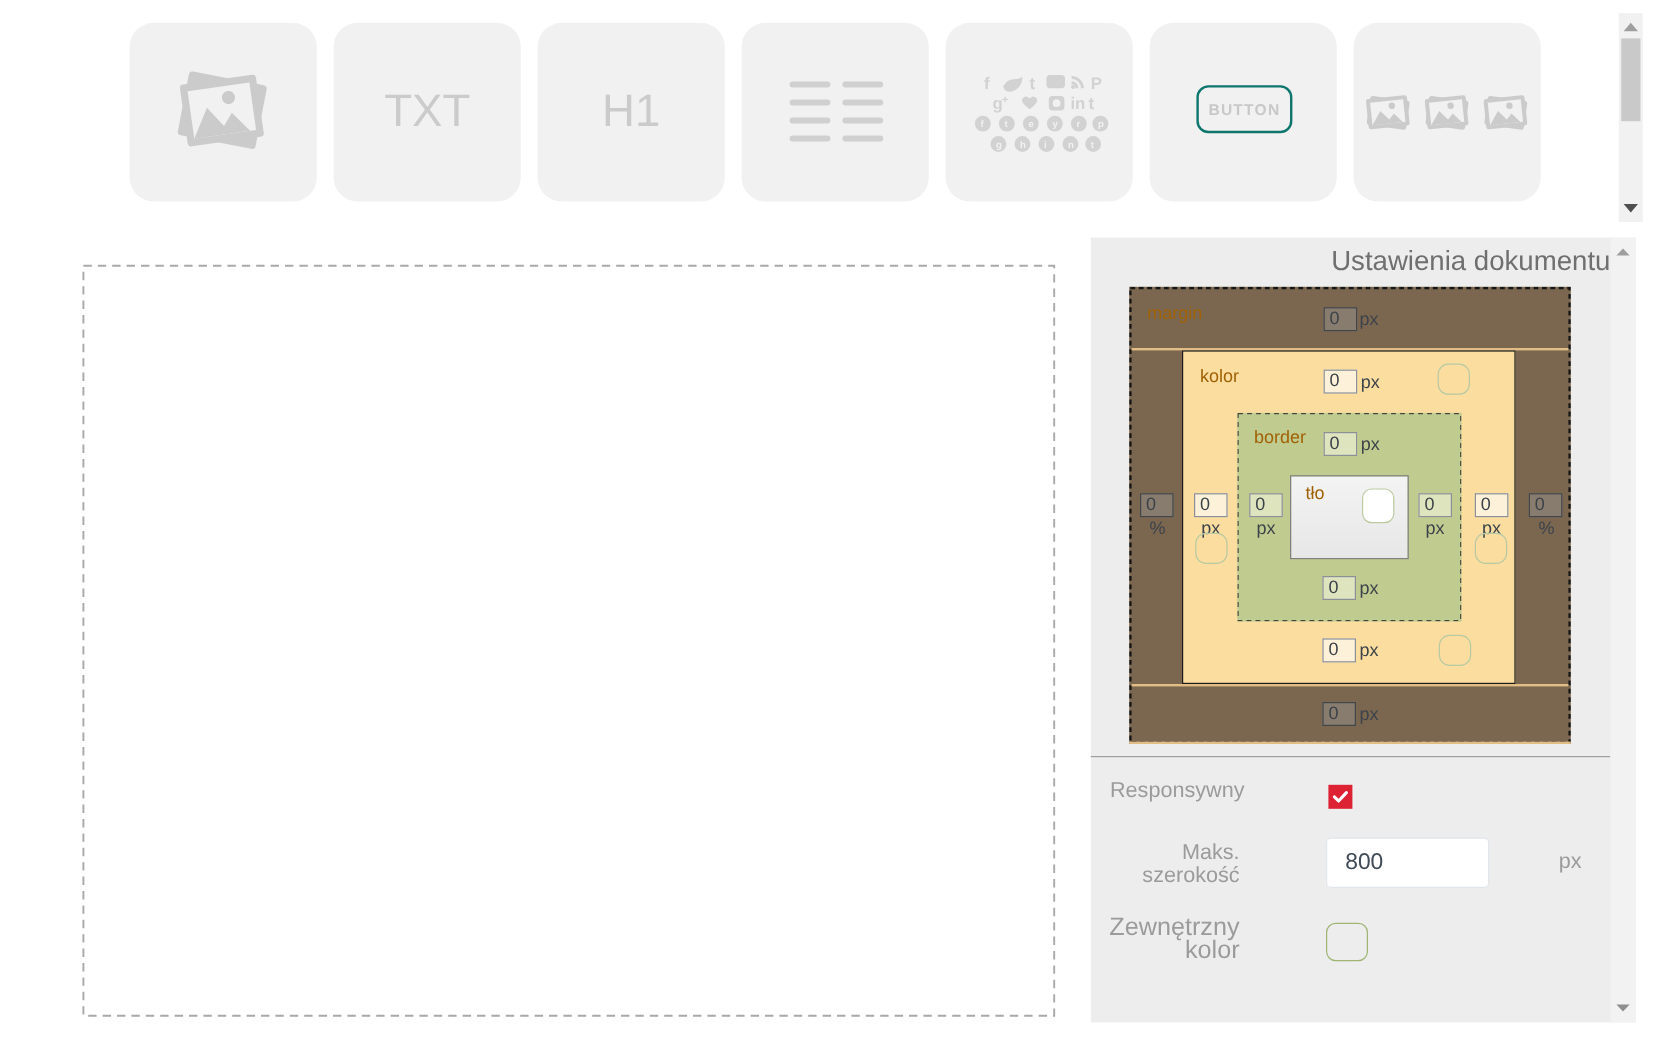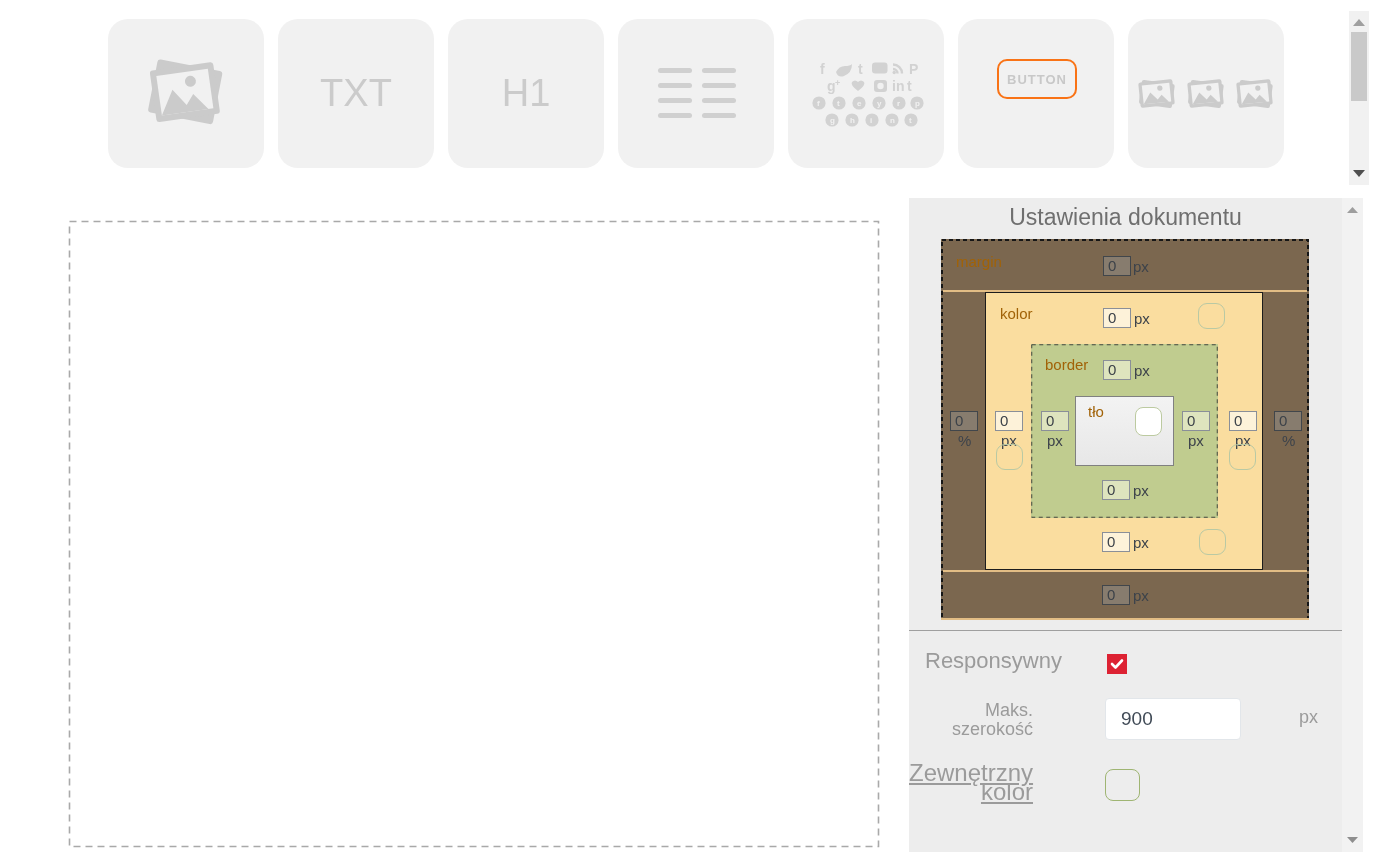--- a/index.html
+++ b/index.html
@@ -91,21 +91,21 @@
         <text x="44" y="65">h</text>
         <text x="64" y="65">i</text>
       <text x="84" y="65">n</text>
         <text x="103" y="65">t</text>
     </g>
   </g>
 </svg>
 
 <div class="tile" style="left:958px;"></div>
 
-<div class="abs" style="left:997px;top:59px;width:76px;height:36px;border:2px solid #f97316;border-radius:10px;
+<div class="abs" style="left:997px;top:71px;width:76px;height:36px;border:2px solid #0f766e;border-radius:10px;
   display:flex;align-items:center;justify-content:center;color:#c8c8c8;font-size:13px;font-weight:bold;letter-spacing:1px;">BUTTON</div>
 
 <div class="tile" style="left:1128px;"></div>
 
 <svg class="abs" style="left:1136px;top:75px;" width="42" height="38" viewBox="0 0 38 34">
   <g transform="rotate(8 19 16)">
       <rect x="4" y="6" width="30" height="22" rx="2" fill="#cbcbcb"></rect>
     </g>
   <g transform="rotate(-6 19 16)">
     <rect x="3" y="5" width="31" height="23" rx="2" fill="#cbcbcb"></rect>
@@ -150,21 +150,21 @@
 <svg class="abs" style="left:1352px;top:169px;" width="14" height="9" viewBox="0 0 14 9">
     <path d="M1 1 L13 1 L7 8 Z" fill="#4f4f4f"></path>
   </svg>
 
 <svg class="abs" style="left:68px;top:220px;" width="812" height="628" viewBox="0 0 812 628">
   <rect x="1.5" y="1.5" width="809" height="625" fill="#fff" stroke="#a9a9a9" stroke-width="1.6" stroke-dasharray="7 5"></rect>
 </svg>
 
 <div class="abs" style="left:909px;top:198px;width:454px;height:654px;background:#ededed;"></div>
 
-<div class="abs" style="left:909px;top:204px;width:433px;text-align:center;font-size:23px;color:#6f6f6f;">Ustawienia dokumentu</div>
+<div class="abs" style="left:909px;top:204px;width:433px;text-align:right;font-size:23px;color:#6f6f6f;">Ustawienia dokumentu</div>
 
 <div class="abs" style="left:941px;top:239px;width:368px;height:381px;background:#7b674f;"></div>
 <svg class="abs" style="left:941px;top:239px;" width="368" height="381" viewBox="0 0 368 381">
   <rect x="1" y="1" width="366" height="379" fill="none" stroke="#161616" stroke-width="2" stroke-dasharray="4 3"></rect>
 </svg>
 
 <div class="abs" style="left:943px;top:290px;width:364px;height:1.5px;background:#e2bd85;"></div>
 
 <div class="abs" style="left:943px;top:570px;width:364px;height:1.5px;background:#e2bd85;"></div>
 
@@ -228,35 +228,35 @@
 <div class="inp cream-i" style="left:1102px;top:532px;">0</div>
 <div class="pxl" style="left:1133px;top:534px;">px</div>
 
 <div class="rad" style="left:1199px;top:529px;"></div>
 
 <div class="inp dark-i" style="left:1102px;top:585px;">0</div>
 <div class="pxl" style="left:1133px;top:587px;">px</div>
 
 <div class="abs" style="left:909px;top:630px;width:433px;height:1px;background:#9f9f9f;"></div>
 
-<div class="abs" style="left:925px;top:648px;font-size:22px;color:#9b9b9b;">Responsywny</div>
+<div class="abs" style="left:925px;top:648px;font-size:18px;color:#9b9b9b;">Responsywny</div>
 
 <div class="abs" style="left:1107px;top:654px;width:20px;height:20px;background:#dd2233;"></div>
 <svg class="abs" style="left:1110px;top:658px;" width="14" height="12" viewBox="0 0 14 12">
     <path d="M2 6 L5.5 9.5 L12 2.5" fill="none" stroke="#fff" stroke-width="2.6" stroke-linecap="round" stroke-linejoin="round"></path>
   </svg>
 
 <div class="abs" style="left:909px;top:701px;width:124px;text-align:right;font-size:18px;color:#9b9b9b;line-height:18.5px;">Maks.<br>szerokość</div>
 
 <div class="abs" style="left:1105px;top:698px;width:119px;height:40px;background:#fff;border:1px solid #e2e6ea;border-radius:4px;
-  font-size:19px;color:#414b57;line-height:40px;padding-left:15px;">900</div>
+  font-size:19px;color:#414b57;line-height:40px;padding-left:15px;">800</div>
 
 <div class="abs" style="left:1299px;top:707px;font-size:18px;color:#9b9b9b;">px</div>
 
-<div class="abs" style="left:909px;top:764px;width:124px;text-align:right;font-size:24px;color:#9b9b9b;line-height:18.5px;text-decoration:underline;">Zewnętrzny<br>kolor</div>
+<div class="abs" style="left:909px;top:764px;width:124px;text-align:right;font-size:21px;color:#9b9b9b;line-height:18.5px;">Zewnętrzny<br>kolor</div>
 
 <div class="abs" style="left:1105px;top:769px;width:33px;height:30px;border:1.5px solid #9fb573;border-radius:8px;"></div>
 
 <div class="abs" style="left:1342px;top:198px;width:21px;height:654px;background:#f2f2f2;"></div>
 
 <svg class="abs" style="left:1346px;top:206px;" width="13" height="8" viewBox="0 0 13 8">
     <path d="M6.5 1 L12 7 L1 7 Z" fill="#9e9e9e"></path>
   </svg>
 
 <svg class="abs" style="left:1346px;top:836px;" width="13" height="8" viewBox="0 0 13 8">

